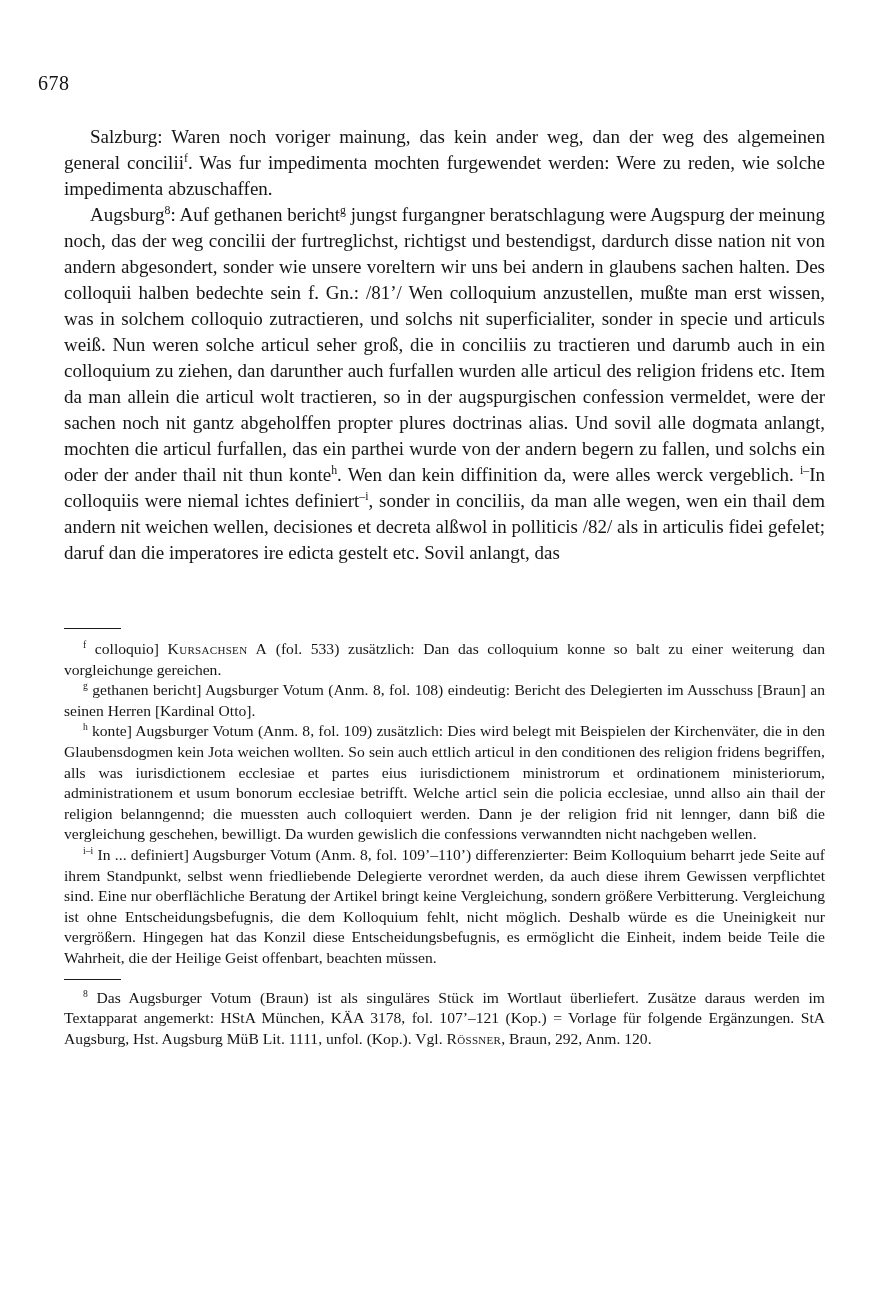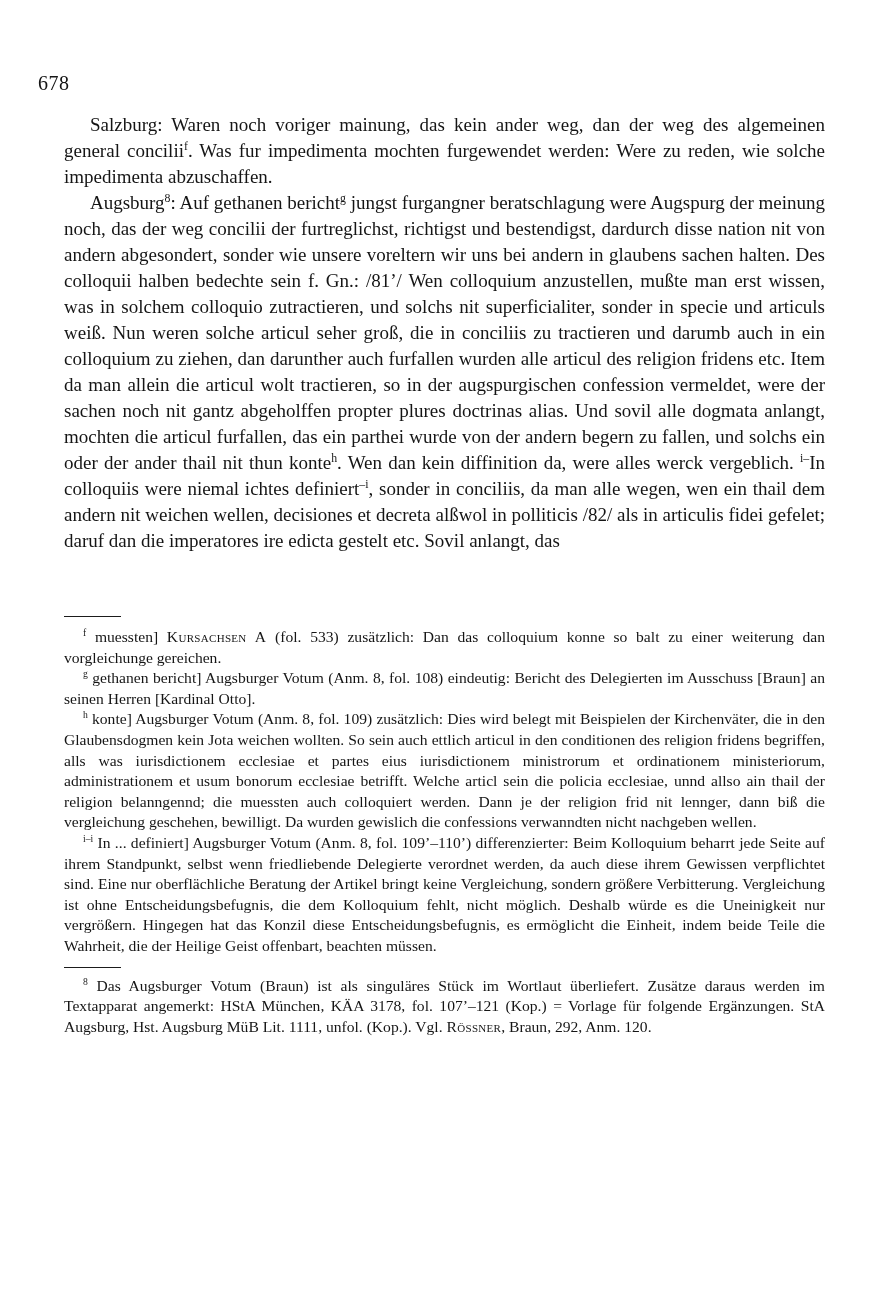--- a/index.html
+++ b/index.html
@@ -4,21 +4,21 @@
 <style>
   * { box-sizing: border-box; }
   html, body { margin: 0; padding: 0; background: #ffffff; }
   .page {
     width: 891px; height: 1300px;
     background: #ffffff; color: #151515;
     position: relative; overflow: hidden;
     padding: 72px 66px 16px 64px;
     font-family: "Liberation Serif", "DejaVu Serif", serif;
   }
-  .page-head { position: relative; height: 26px; margin-bottom: 14px; }
+  .page-head { position: relative; height: 26px; margin-bottom: 26px; }
   .page-number {
     position: absolute; left: -26px; top: 0;
     font-size: 20px; letter-spacing: 0.5px;
   }
   .running-title {
     position: absolute; left: 50%; transform: translateX(-52%);
     top: 1px; font-size: 18.5px; white-space: nowrap;
   }
   .body-par {
     margin: 0; font-size: 19px; line-height: 26px;
@@ -50,21 +50,21 @@
   </header>
 
   <main>
     <p class="body-par"><span class="i">Salzburg:</span><span> Waren noch voriger mainung, das kein ander weg, dan der weg des algemeinen general concilii</span><span class="sup">f</span><span>. Was fur impedimenta mochten furgewendet werden: Were zu reden, wie solche impedimenta abzuschaffen.</span></p>
     <p class="body-par"><span class="i">Augsburg</span><span class="sup">8</span><span>: Auf gethanen bericht</span><span class="sup">g</span><span> jungst furgangner beratschlagung were Augspurg der meinung noch, das der weg concilii der furtreglichst, richtigst und bestendigst, dardurch disse nation nit von andern abgesondert, sonder wie unsere voreltern wir uns bei andern in glaubens sachen halten. Des colloquii halben bedechte sein f. Gn.: /81’/ Wen colloquium anzustellen, mußte man erst wissen, was in solchem colloquio zutractieren, und solchs nit superficialiter, sonder in specie und articuls weiß. Nun weren solche articul seher groß, die in conciliis zu tractieren und darumb auch in ein colloquium zu ziehen, dan darunther auch furfallen wurden alle articul des religion fridens etc. Item da man allein die articul wolt tractieren, so in der augspurgischen confession vermeldet, were der sachen noch nit gantz abgeholffen propter plures doctrinas alias. Und sovil alle dogmata anlangt, mochten die articul furfallen, das ein parthei wurde von der andern begern zu fallen, und solchs ein oder der ander thail nit thun konte</span><span class="sup">h</span><span>. Wen dan kein diffinition da, were alles werck vergeblich. </span><span class="sup">i–</span><span>In colloquiis were niemal ichtes definiert</span><span class="sup">–i</span><span>, sonder in conciliis, da man alle wegen, wen ein thail dem andern nit weichen wellen, decisiones et decreta alßwol in polliticis /82/ als in articulis fidei gefelet; daruf dan die imperatores ire edicta gestelt etc. Sovil anlangt, das</span></p>
   </main>
 
   <div class="fn-rule"></div>
 
   <section>
-    <p class="fn"><span class="sup">f</span><span> muessten] </span><span class="i sc">Kursachsen A</span><span class="i"> (fol. 533) zusätzlich:</span><span> Dan das colloquium konne so balt zu einer weiterung dan vorgleichunge gereichen.</span></p>
+    <p class="fn"><span class="sup">f</span><span> colloquio] </span><span class="i sc">Kursachsen A</span><span class="i"> (fol. 533) zusätzlich:</span><span> Dan das colloquium konne so balt zu einer weiterung dan vorgleichunge gereichen.</span></p>
     <p class="fn"><span class="sup">g</span><span> gethanen bericht] </span><span class="i">Augsburger Votum (Anm. 8, fol. 108) eindeutig: Bericht des Delegierten im Ausschuss [Braun] an seinen Herren [Kardinal Otto].</span></p>
     <p class="fn"><span class="sup">h</span><span> konte] </span><span class="i">Augsburger Votum (Anm. 8, fol. 109) zusätzlich: Dies wird belegt mit Beispielen der Kirchenväter, die in den Glaubensdogmen kein Jota weichen wollten.</span><span> So sein auch ettlich articul in den conditionen des religion fridens begriffen, alls was iurisdictionem ecclesiae et partes eius iurisdictionem ministrorum et ordinationem ministeriorum, administrationem et usum bonorum ecclesiae betrifft. Welche articl sein die policia ecclesiae, unnd allso ain thail der religion belanngennd; die muessten auch colloquiert werden. Dann je der religion frid nit lennger, dann biß die vergleichung geschehen, bewilligt. Da wurden gewislich die confessions verwanndten nicht nachgeben wellen.</span></p>
     <p class="fn"><span class="sup">i–i</span><span> In ... definiert] </span><span class="i">Augsburger Votum (Anm. 8, fol. 109’–110’) differenzierter: Beim Kolloquium beharrt jede Seite auf ihrem Standpunkt, selbst wenn friedliebende Delegierte verordnet werden, da auch diese ihrem Gewissen verpflichtet sind. Eine nur oberflächliche Beratung der Artikel bringt keine Vergleichung, sondern größere Verbitterung. Vergleichung ist ohne Entscheidungsbefugnis, die dem Kolloquium fehlt, nicht möglich. Deshalb würde es die Uneinigkeit nur vergrößern. Hingegen hat das Konzil diese Entscheidungsbefugnis, es ermöglicht die Einheit, indem beide Teile die Wahrheit, die der Heilige Geist offenbart, beachten müssen.</span></p>
   </section>
 
   <div class="fn-rule rule2"></div>
 
   <section>
     <p class="fn"><span class="sup">8</span><span class="i"> Das Augsburger Votum (Braun) ist als singuläres Stück im Wortlaut überliefert. Zusätze daraus werden im Textapparat angemerkt: HStA München, KÄA 3178, fol. 107’–121 (Kop.) = Vorlage für folgende Ergänzungen. StA Augsburg, Hst. Augsburg MüB Lit. 1111, unfol. (Kop.). Vgl. </span><span class="sc">Rössner</span><span class="i">, Braun, 292, Anm. 120.</span></p>
   </section>

